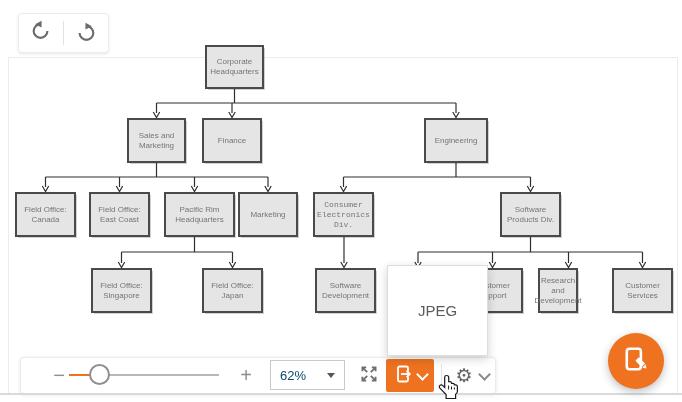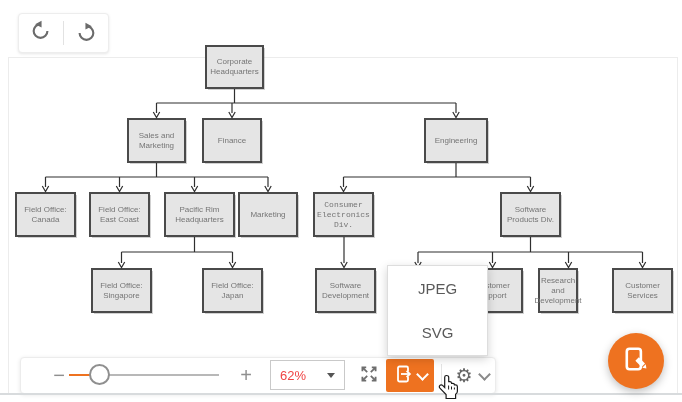--- a/index.html
+++ b/index.html
@@ -27,21 +27,21 @@
   .toolbar{position:absolute;left:20px;top:357px;width:474px;height:35px;background:#fff;
         border:1px solid #ececec;border-radius:4px;box-shadow:0 1px 4px rgba(0,0,0,0.10);}
   .tb-text-btn{position:absolute;top:0;height:100%;display:flex;align-items:center;justify-content:center;
         color:#8f8f8f;font-size:20px;cursor:pointer;user-select:none;}
   .slider-track{position:absolute;left:48px;top:16px;width:150px;height:2px;background:#b8b8b8;cursor:pointer;}
   .slider-fill{position:absolute;left:0;top:0;height:2px;}
   .slider-handle{position:absolute;top:-10px;width:21px;height:21px;border-radius:50%;
         background:#fff;border:2px solid #8f8f8f;box-sizing:border-box;cursor:pointer;}
   .zoom-box{position:absolute;left:249px;top:2px;width:75px;height:30px;box-sizing:border-box;
         border:1px solid #c9c9c9;background:#fff;display:flex;align-items:center;cursor:pointer;}
-  .zoom-box .val{flex:1;padding-left:9px;font-size:13px;color:#ef4444;}
+  .zoom-box .val{flex:1;padding-left:9px;font-size:13px;color:#0c4a6e;}
   .caret-down{width:0;height:0;border-left:4px solid transparent;border-right:4px solid transparent;
         border-top:5px solid #555;margin-right:9px;}
   .icon-btn{position:absolute;top:3px;height:29px;display:flex;align-items:center;justify-content:center;cursor:pointer;}
   .export-btn{position:absolute;left:365px;top:1px;width:48px;height:33px;border-radius:2px;
         display:flex;align-items:center;justify-content:center;gap:4px;cursor:pointer;}
   .chev{width:7px;height:7px;border-left:2px solid #fff;border-bottom:2px solid #fff;
         transform:rotate(-45deg);margin-top:-3px;}
   .chev.gray{border-color:#8a8a8a;}
   .tb-divider{position:absolute;left:420px;top:6px;width:1px;height:23px;background:#e4e4e4;}
   .gear-btn{position:absolute;left:428px;top:0;width:46px;height:100%;display:flex;align-items:center;
@@ -163,21 +163,20 @@
         <svg viewBox="0 0 24 24" width="22" height="22">
           <path d="M11.5 4.5 a7.5 7.5 0 1 0 7.5 7.5" fill="none" stroke="#6b6b6b" stroke-width="2.3"></path>
           <path d="M12.6 0.8 L12.6 8.2 L5.6 4.5 Z" fill="#6b6b6b"></path>
         </svg>
       </span>
     </div>
   </div>
 
   <div class="menu" id="export-menu">
       <div class="menu-item">JPEG</div>
-      <div class="menu-item">SVG</div>
     </div>
 
   <div class="toolbar">
     <div class="tb-text-btn" style="left:26px;width:24px;">−</div>
     <div class="slider-track">
       <div class="slider-fill" id="slider-fill" style="background: rgb(238, 114, 32); width: 20%;"></div>
       <div class="slider-handle" id="slider-handle" style="left: calc(20% - 10px);"></div>
     </div>
     <div class="tb-text-btn" style="left:213px;width:24px;">+</div>
 

